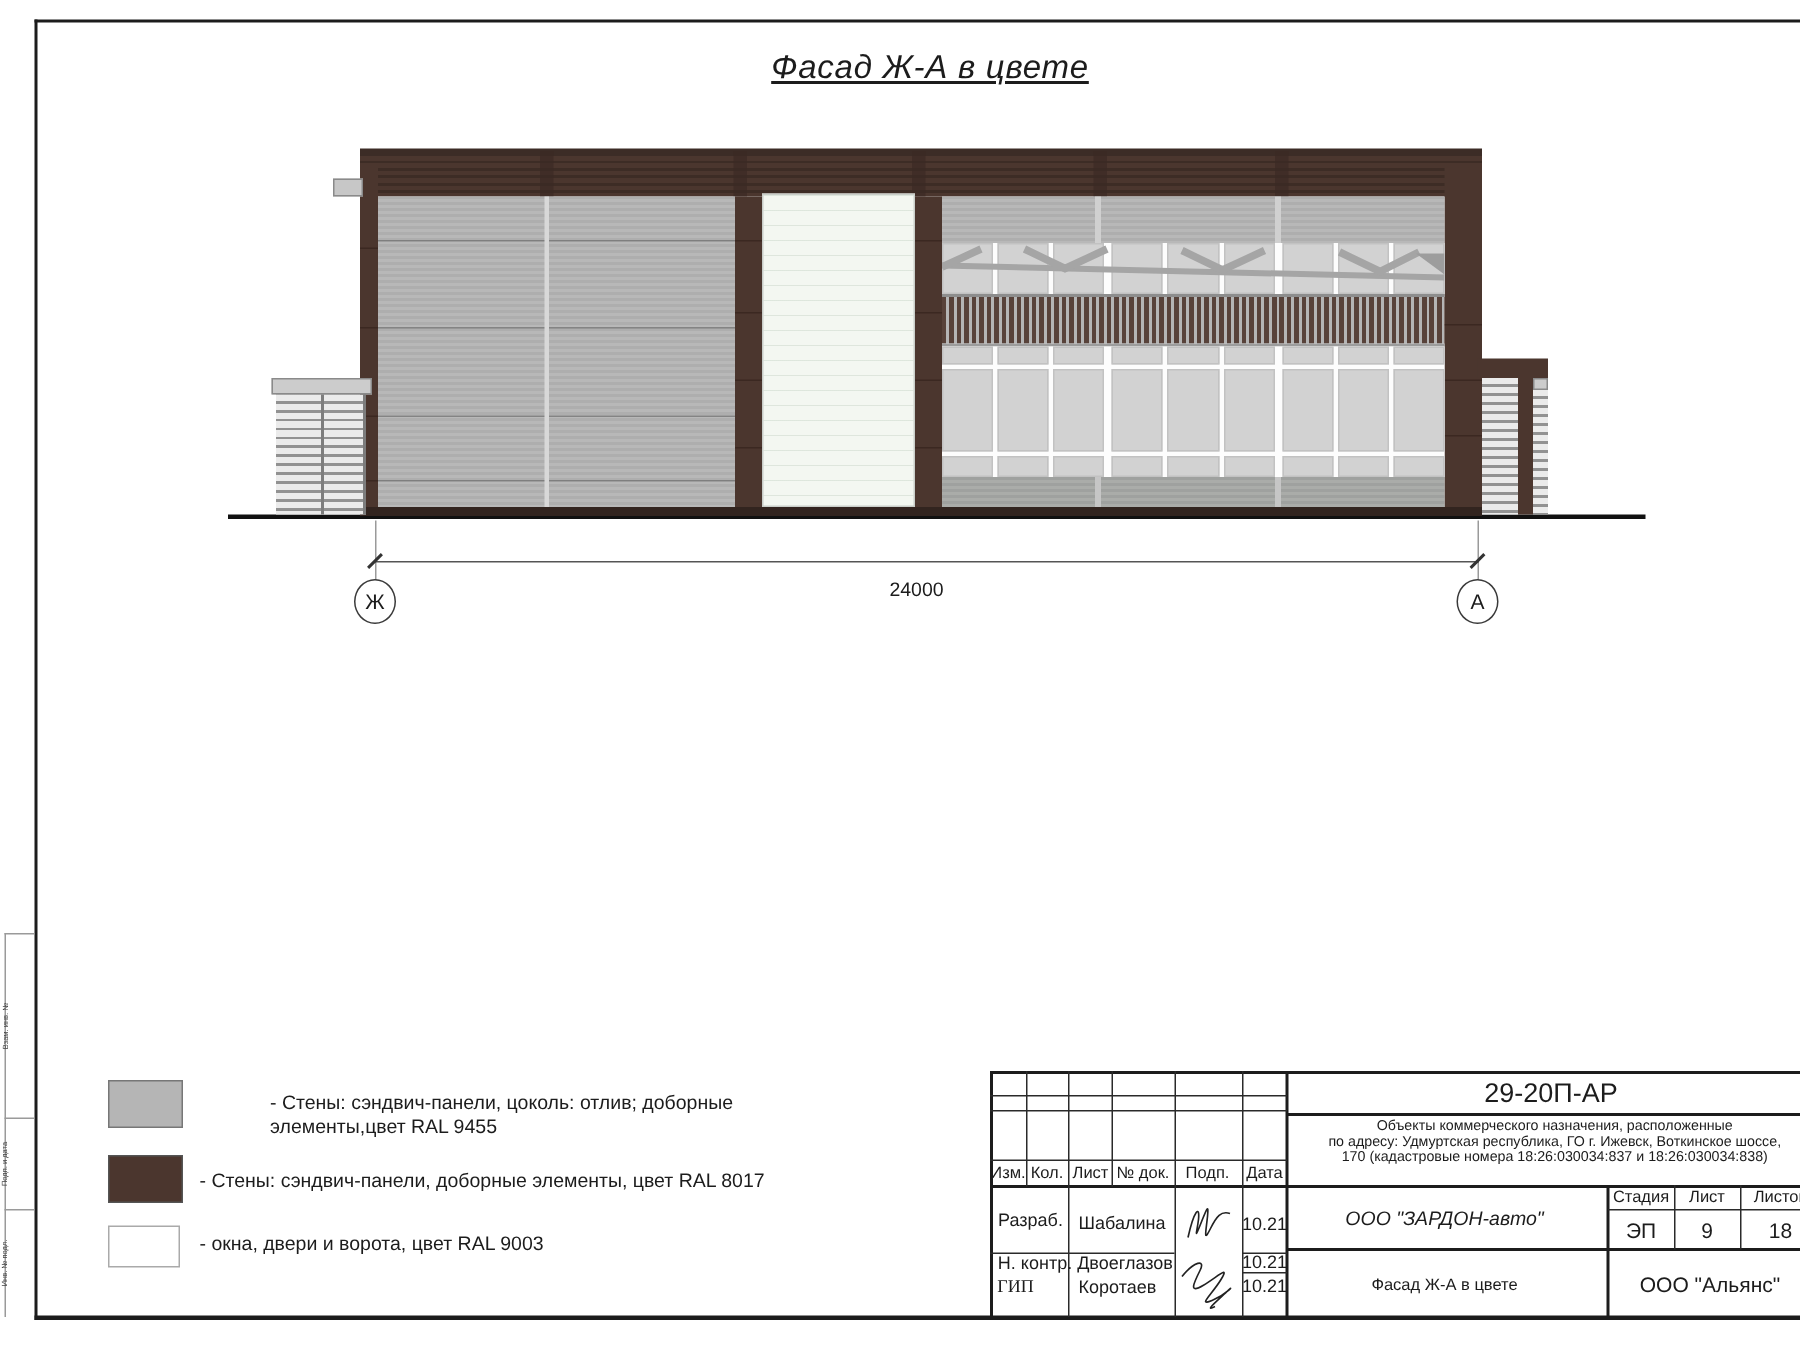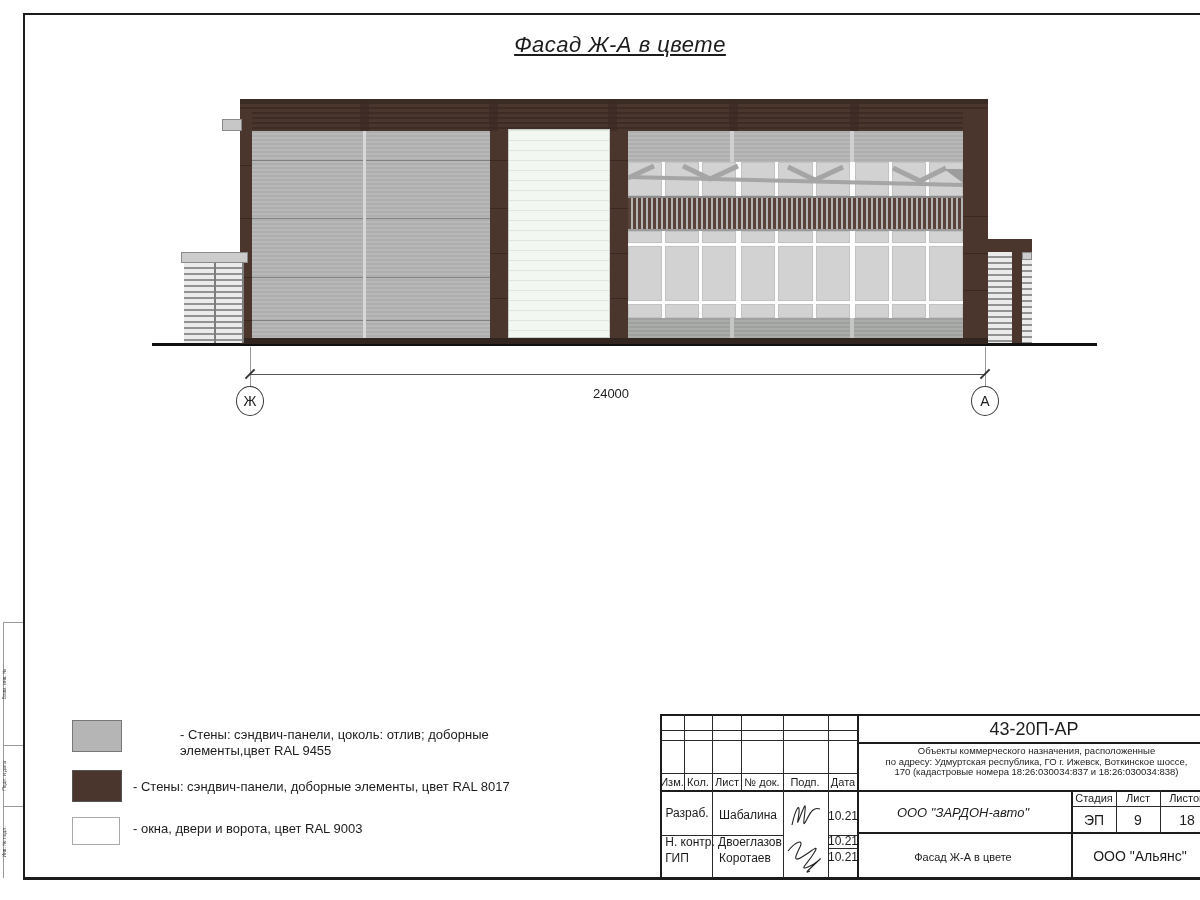--- a/index.html
+++ b/index.html
@@ -286,32 +286,32 @@
   <div class="tb" style="left:762px;top:782px;">№ док.</div>
   <div class="tb" style="left:805px;top:782px;">Подп.</div>
   <div class="tb" style="left:843px;top:782px;">Дата</div>
 
   <div class="tb s12" style="left:687px;top:813px;">Разраб.</div>
   <div class="tb s12" style="left:748px;top:815px;">Шабалина</div>
   <div class="tb s12" style="left:843px;top:816px;">10.21</div>
   <div class="tb s12" style="left:690px;top:842px;">Н. контр.</div>
   <div class="tb s12" style="left:750px;top:842px;">Двоеглазов</div>
   <div class="tb s12" style="left:843px;top:841px;">10.21</div>
-  <div class="tb s12" style="left:677px;top:858px;">ГИП</div>
+  <div class="tb s12" style="left:677px;top:858px;font-family:Liberation Serif, serif;">ГИП</div>
   <div class="tb s12" style="left:745px;top:858px;">Коротаев</div>
   <div class="tb s12" style="left:843px;top:857px;">10.21</div>
 
   <svg style="position:absolute;left:786px;top:795px;" width="40" height="40" viewBox="0 0 40 40">
     <path d="M6,30 C10,12 14,8 13,18 C12,26 10,32 14,22 C18,12 20,6 19,16 C18,26 16,34 21,24 C25,16 28,12 34,14" stroke="#222" stroke-width="1.1" fill="none"></path>
   </svg>
   <svg style="position:absolute;left:784px;top:833px;" width="44" height="44" viewBox="0 0 44 44">
     <path d="M4,18 C12,8 20,6 16,14 C12,22 8,30 18,24 C28,18 36,10 30,20 C24,30 14,38 24,34 C34,30 40,22 34,28 C28,34 18,42 26,38" stroke="#222" stroke-width="1.1" fill="none"></path>
   </svg>
 
-  <div class="tb s18" style="left:1034px;top:729px;">43-20П-АР</div>
+  <div class="tb s18" style="left:1034px;top:729px;">29-20П-АР</div>
   <div class="proj">
     <div>Объекты коммерческого назначения, расположенные</div>
     <div>по адресу: Удмуртская республика, ГО г. Ижевск, Воткинское шоссе,</div>
     <div>170 (кадастровые номера 18:26:030034:837 и 18:26:030034:838)</div>
   </div>
   <div class="tb s12 it" style="left:963px;top:812px;font-size:13px;">ООО "ЗАРДОН-авто"</div>
   <div class="tb" style="left:1094px;top:798px;">Стадия</div>
   <div class="tb" style="left:1138px;top:798px;">Лист</div>
   <div class="tb" style="left:1187px;top:798px;">Листов</div>
   <div class="tb s14" style="left:1094px;top:820px;">ЭП</div>

